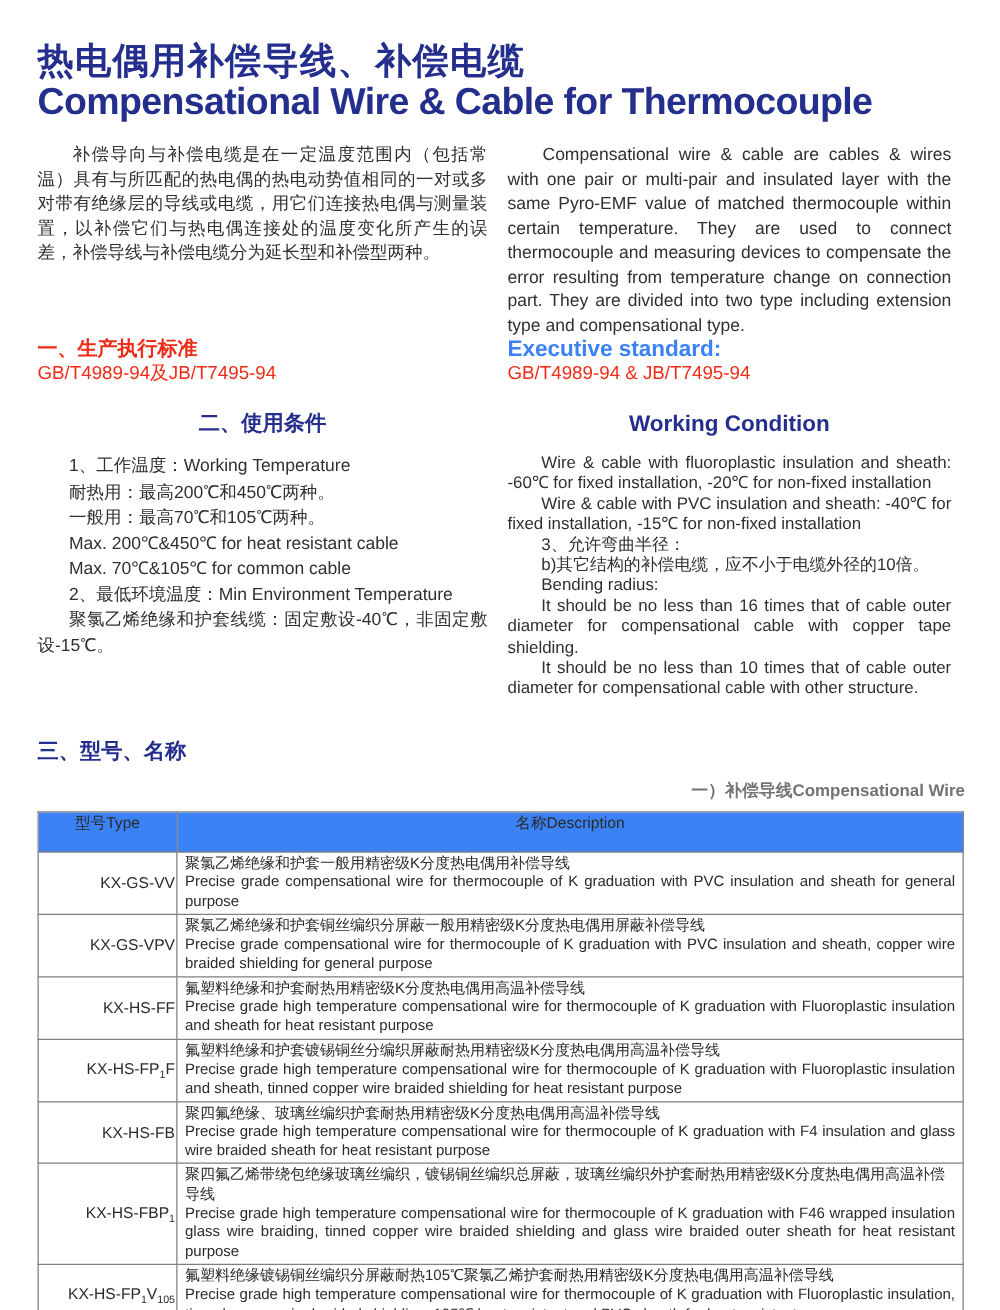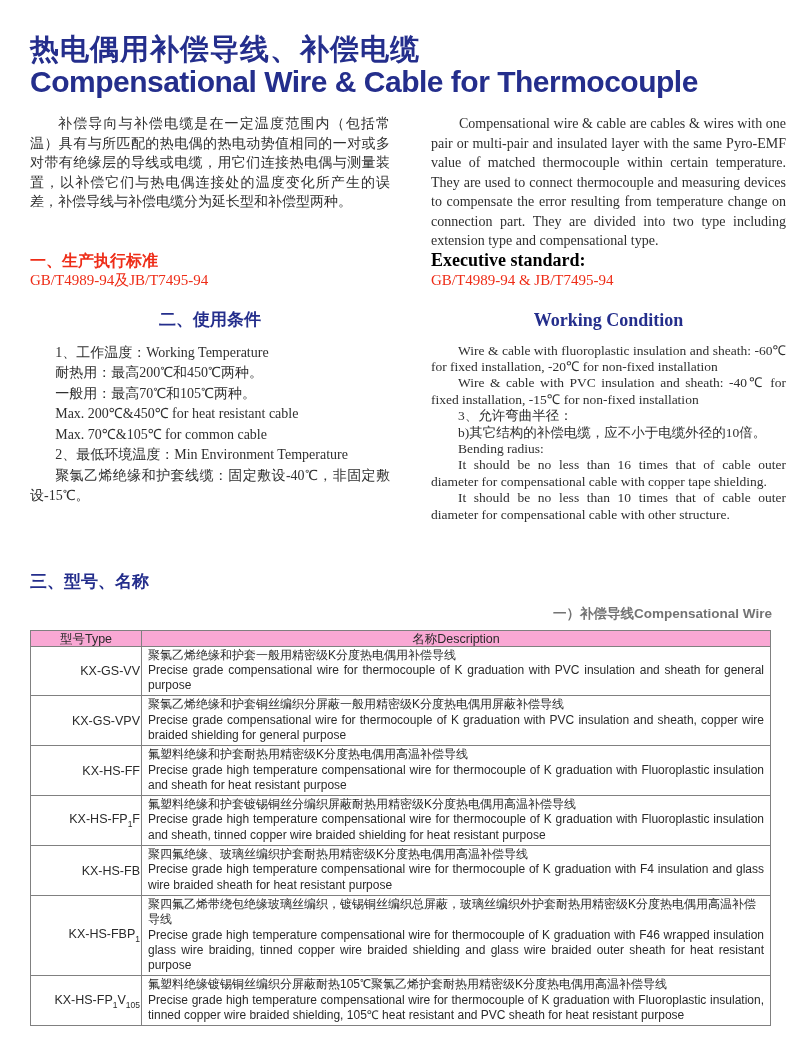--- a/index.html
+++ b/index.html
@@ -17,30 +17,30 @@
   
   .title-zh {
     font-size:29px; font-weight:bold; color:#242e8c;
     line-height:32px; letter-spacing:1px; margin:0;
   }
   .title-en {
     font-size:30px; font-weight:bold; color:#242e8c;
     line-height:33px; margin:0; letter-spacing:-0.5px;
   }
   
-  .cols { display:grid; grid-template-columns:360px 355px; column-gap:41px;font-family:Liberation Serif, serif; }
+  .cols { display:grid; grid-template-columns:360px 355px; column-gap:16px; }
   
   .intro-row { margin-top:16px; min-height:134px; }
   .intro-p {
     margin:0; font-size:14px; line-height:19.5px;
     text-align:justify; text-indent:2em;
   }
   
   .std-head-zh { margin:0; font-size:16px; font-weight:bold; color:#ee2c17; line-height:19px; }
-  .std-head-en { margin:0; font-size:18px; font-weight:bold; color:#000000; line-height:19px; }
+  .std-head-en { margin:0; font-size:18px; font-weight:bold; color:#3b82f6; line-height:19px; }
   .std-val { margin:1px 0 0 0; font-size:15px; color:#ee2c17; line-height:18px; }
   
   .sec-row { margin-top:21px;text-align:center; }
   .sec-head-zh { margin:0; font-size:17px; font-weight:bold; color:#242e8c; line-height:20px; }
   .sec-head-en { margin:0; font-size:18px; font-weight:bold; color:#242e8c; line-height:20px; }
   
   .wc-row { margin-top:13px; min-height:212px; }
   .wc-left p {
     margin:0; font-size:14px; line-height:20.5px;
     text-indent:1.8em; text-align:justify;
@@ -57,22 +57,22 @@
   }
   
   .wire-table {
     margin-top:7px; width:741px;
     border-collapse:collapse;
     border:1.5px solid #4f4f4f;
     font-size:12px; color:#2a2a2a;
   }
   .wire-table th, .wire-table td { border:1px solid #808080; }
   .wire-table th {
-    background:#f9a8d4; font-weight:normal;
-    font-size:12.5px; padding:1px 0 0 0; line-height:14px;
+    background:#3b82f6; font-weight:normal;
+    font-size:12.5px; padding:1px 0 16px 0; line-height:14px;
   }
   .col-type { width:110px; }
   .cell-type { text-align:right; vertical-align:middle; font-size:12.5px; }
   .cell-type sub { font-size:8.5px; }
   .cell-desc { padding:1px 6px 2px 6px; vertical-align:top; }
   .desc-zh { line-height:15.3px; }
   .desc-en { line-height:15.3px; text-align:justify; }
 </style>
 </head>
 <body>

